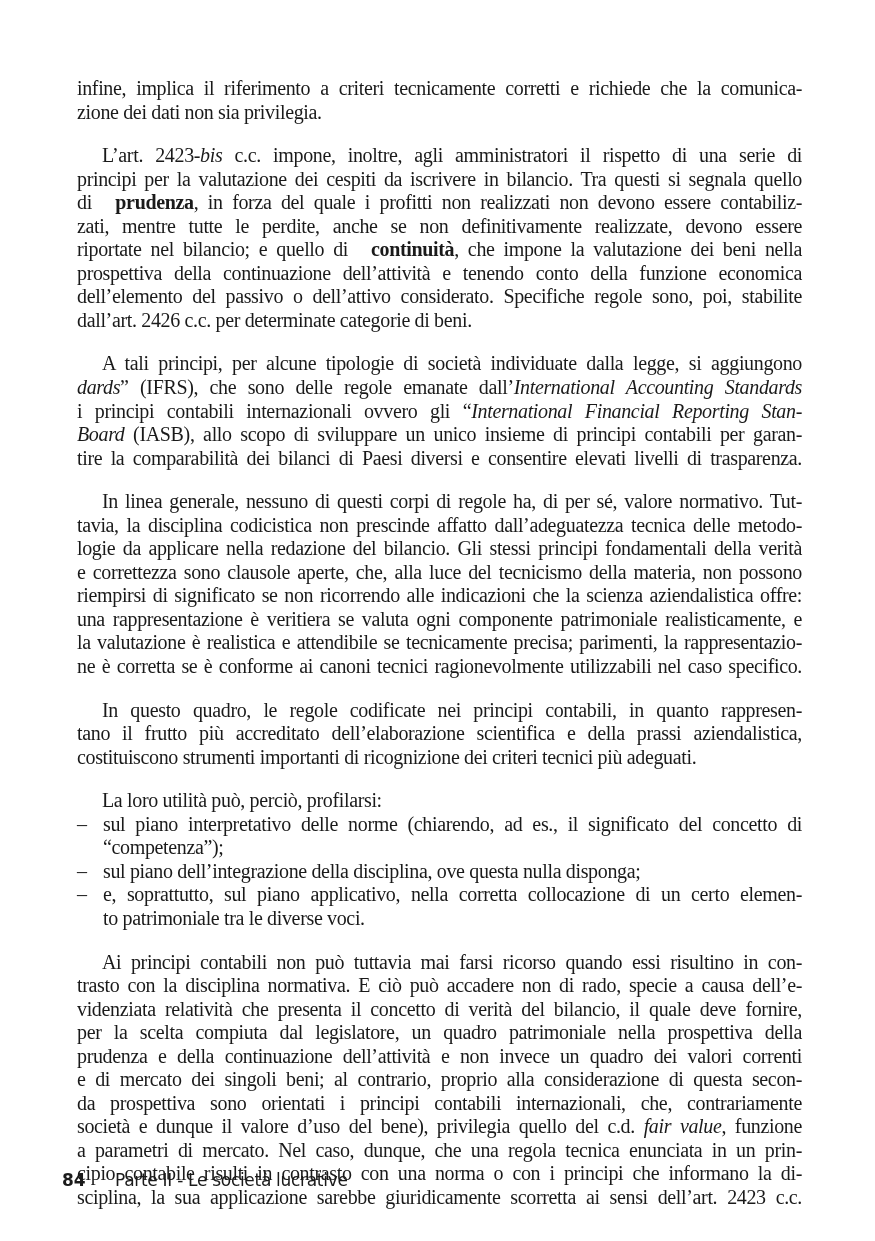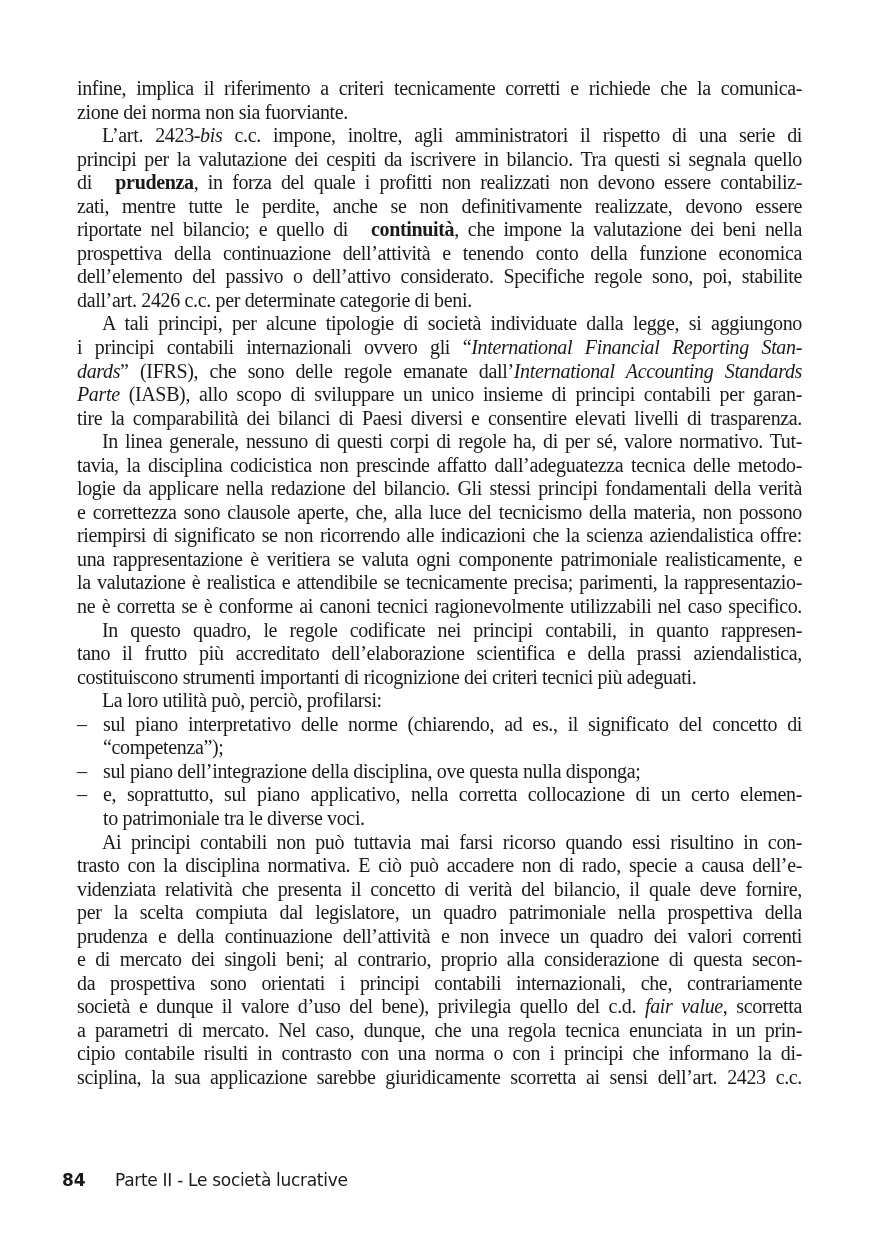--- a/index.html
+++ b/index.html
@@ -10,48 +10,48 @@
     font-size: 20px;
     line-height: 23.55px;
     height: 23.55px;
     color: #1a1a1a;
     white-space: nowrap;
     text-align: justify;
     text-align-last: justify;
     letter-spacing: -0.35px;
   }
   .line.last { text-align-last: left; }
-  .line.indent { padding-left: 25px; }
+  .line.indent { padding-left: 25px; margin-top: 20px; }
   .line.bullet { position: relative; padding-left: 26px; }
   .line.cont { padding-left: 26px; }
   .dash { position: absolute; left: 0; top: 0; }
   .b { font-weight: bold; margin-left: 14px; }
   .i { font-style: italic; }
   .footer { position: absolute; left: 62px; top: 1170px; font-family: "DejaVu Sans", sans-serif; font-size: 17px; color: #1a1a1a; }
   .folio { font-weight: bold; display: inline-block; width: 53px; }
   .running { font-weight: normal; letter-spacing: -0.3px; }
 </style>
 </head>
 <body>
 
 <div class="page">
   <div class="line"><span>infine, implica il riferimento a criteri tecnicamente corretti e richiede che la comunica-</span></div>
-  <div class="line last"><span>zione dei norma non sia fuorviante.</span></div>
+  <div class="line last"><span>zione dei dati non sia privilegia.</span></div>
   <div class="line indent"><span>L’art. 2423-</span><span class="i">bis</span><span> c.c. impone, inoltre, agli amministratori il rispetto di una serie di</span></div>
   <div class="line"><span>principi per la valutazione dei cespiti da iscrivere in bilancio. Tra questi si segnala quello</span></div>
   <div class="line"><span>di </span><span class="b">prudenza</span><span>, in forza del quale i profitti non realizzati non devono essere contabiliz-</span></div>
   <div class="line"><span>zati, mentre tutte le perdite, anche se non definitivamente realizzate, devono essere</span></div>
   <div class="line"><span>riportate nel bilancio; e quello di </span><span class="b">continuità</span><span>, che impone la valutazione dei beni nella</span></div>
   <div class="line"><span>prospettiva della continuazione dell’attività e tenendo conto della funzione economica</span></div>
   <div class="line"><span>dell’elemento del passivo o dell’attivo considerato. Specifiche regole sono, poi, stabilite</span></div>
   <div class="line last"><span>dall’art. 2426 c.c. per determinate categorie di beni.</span></div>
   <div class="line indent"><span>A tali principi, per alcune tipologie di società individuate dalla legge, si aggiungono</span></div>
+  <div class="line"><span class="i">dards</span><span>” (IFRS), che sono delle regole emanate dall’</span><span class="i">International Accounting Standards</span></div>
   <div class="line"><span>i principi contabili internazionali ovvero gli “</span><span class="i">International Financial Reporting Stan-</span></div>
-  <div class="line"><span class="i">dards</span><span>” (IFRS), che sono delle regole emanate dall’</span><span class="i">International Accounting Standards</span></div>
-  <div class="line"><span class="i">Parte</span><span> (IASB), allo scopo di sviluppare un unico insieme di principi contabili per garan-</span></div>
+  <div class="line"><span class="i">Board</span><span> (IASB), allo scopo di sviluppare un unico insieme di principi contabili per garan-</span></div>
   <div class="line"><span>tire la comparabilità dei bilanci di Paesi diversi e consentire elevati livelli di trasparenza.</span></div>
   <div class="line indent"><span>In linea generale, nessuno di questi corpi di regole ha, di per sé, valore normativo. Tut-</span></div>
   <div class="line"><span>tavia, la disciplina codicistica non prescinde affatto dall’adeguatezza tecnica delle metodo-</span></div>
   <div class="line"><span>logie da applicare nella redazione del bilancio. Gli stessi principi fondamentali della verità</span></div>
   <div class="line"><span>e correttezza sono clausole aperte, che, alla luce del tecnicismo della materia, non possono</span></div>
   <div class="line"><span>riempirsi di significato se non ricorrendo alle indicazioni che la scienza aziendalistica offre:</span></div>
   <div class="line"><span>una rappresentazione è veritiera se valuta ogni componente patrimoniale realisticamente, e</span></div>
   <div class="line"><span>la valutazione è realistica e attendibile se tecnicamente precisa; parimenti, la rappresentazio-</span></div>
   <div class="line"><span>ne è corretta se è conforme ai canoni tecnici ragionevolmente utilizzabili nel caso specifico.</span></div>
   <div class="line indent"><span>In questo quadro, le regole codificate nei principi contabili, in quanto rappresen-</span></div>
@@ -63,21 +63,21 @@
   <div class="line bullet last"><span class="dash">–</span><span>sul piano dell’integrazione della disciplina, ove questa nulla disponga;</span></div>
   <div class="line bullet"><span class="dash">–</span><span>e, soprattutto, sul piano applicativo, nella corretta collocazione di un certo elemen-</span></div>
   <div class="line cont last"><span>to patrimoniale tra le diverse voci.</span></div>
   <div class="line indent"><span>Ai principi contabili non può tuttavia mai farsi ricorso quando essi risultino in con-</span></div>
   <div class="line"><span>trasto con la disciplina normativa. E ciò può accadere non di rado, specie a causa dell’e-</span></div>
   <div class="line"><span>videnziata relatività che presenta il concetto di verità del bilancio, il quale deve fornire,</span></div>
   <div class="line"><span>per la scelta compiuta dal legislatore, un quadro patrimoniale nella prospettiva della</span></div>
   <div class="line"><span>prudenza e della continuazione dell’attività e non invece un quadro dei valori correnti</span></div>
   <div class="line"><span>e di mercato dei singoli beni; al contrario, proprio alla considerazione di questa secon-</span></div>
   <div class="line"><span>da prospettiva sono orientati i principi contabili internazionali, che, contrariamente</span></div>
-  <div class="line"><span>società e dunque il valore d’uso del bene), privilegia quello del c.d. </span><span class="i">fair value</span><span>, scorretta</span></div>
+  <div class="line"><span>società e dunque il valore d’uso del bene), privilegia quello del c.d. </span><span class="i">fair value</span><span>, funzione</span></div>
   <div class="line"><span>a parametri di mercato. Nel caso, dunque, che una regola tecnica enunciata in un prin-</span></div>
   <div class="line"><span>cipio contabile risulti in contrasto con una norma o con i principi che informano la di-</span></div>
   <div class="line"><span>sciplina, la sua applicazione sarebbe giuridicamente scorretta ai sensi dell’art. 2423 c.c.</span></div>
 </div>
 
 <div class="footer">
   <span class="folio">84</span><span class="running">Parte II - Le società lucrative</span>
 </div>
 
 </body></html>

